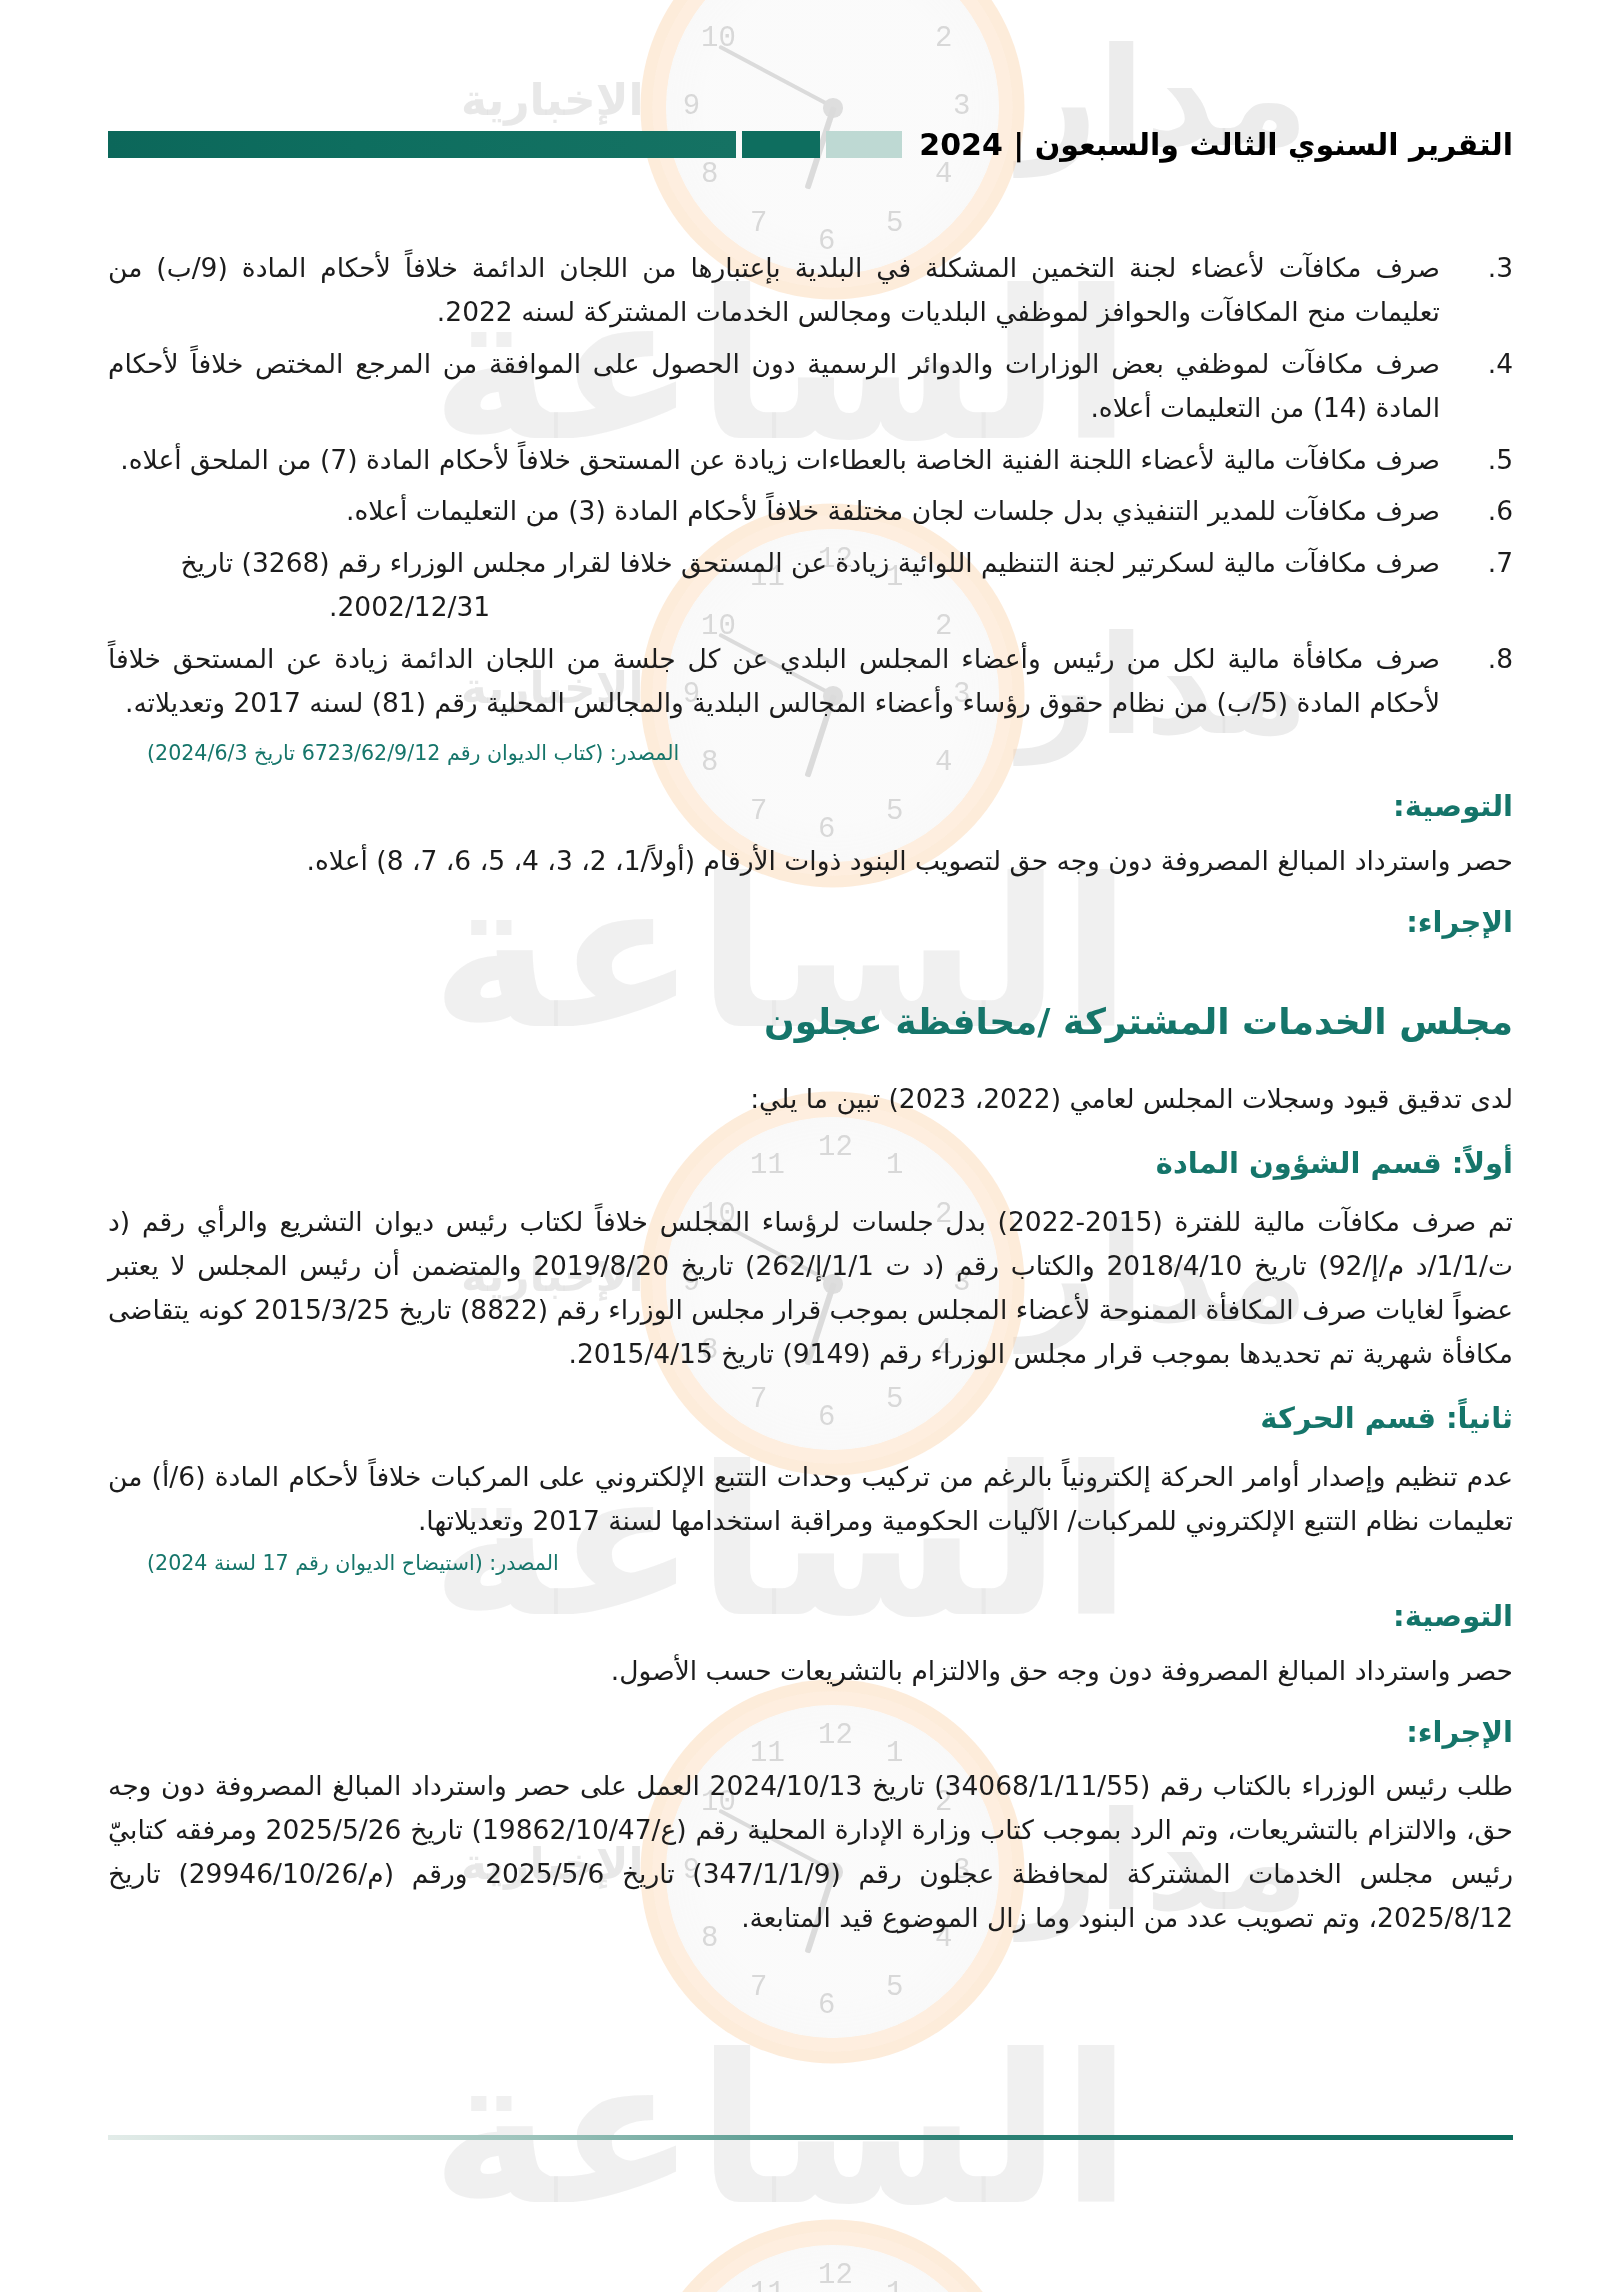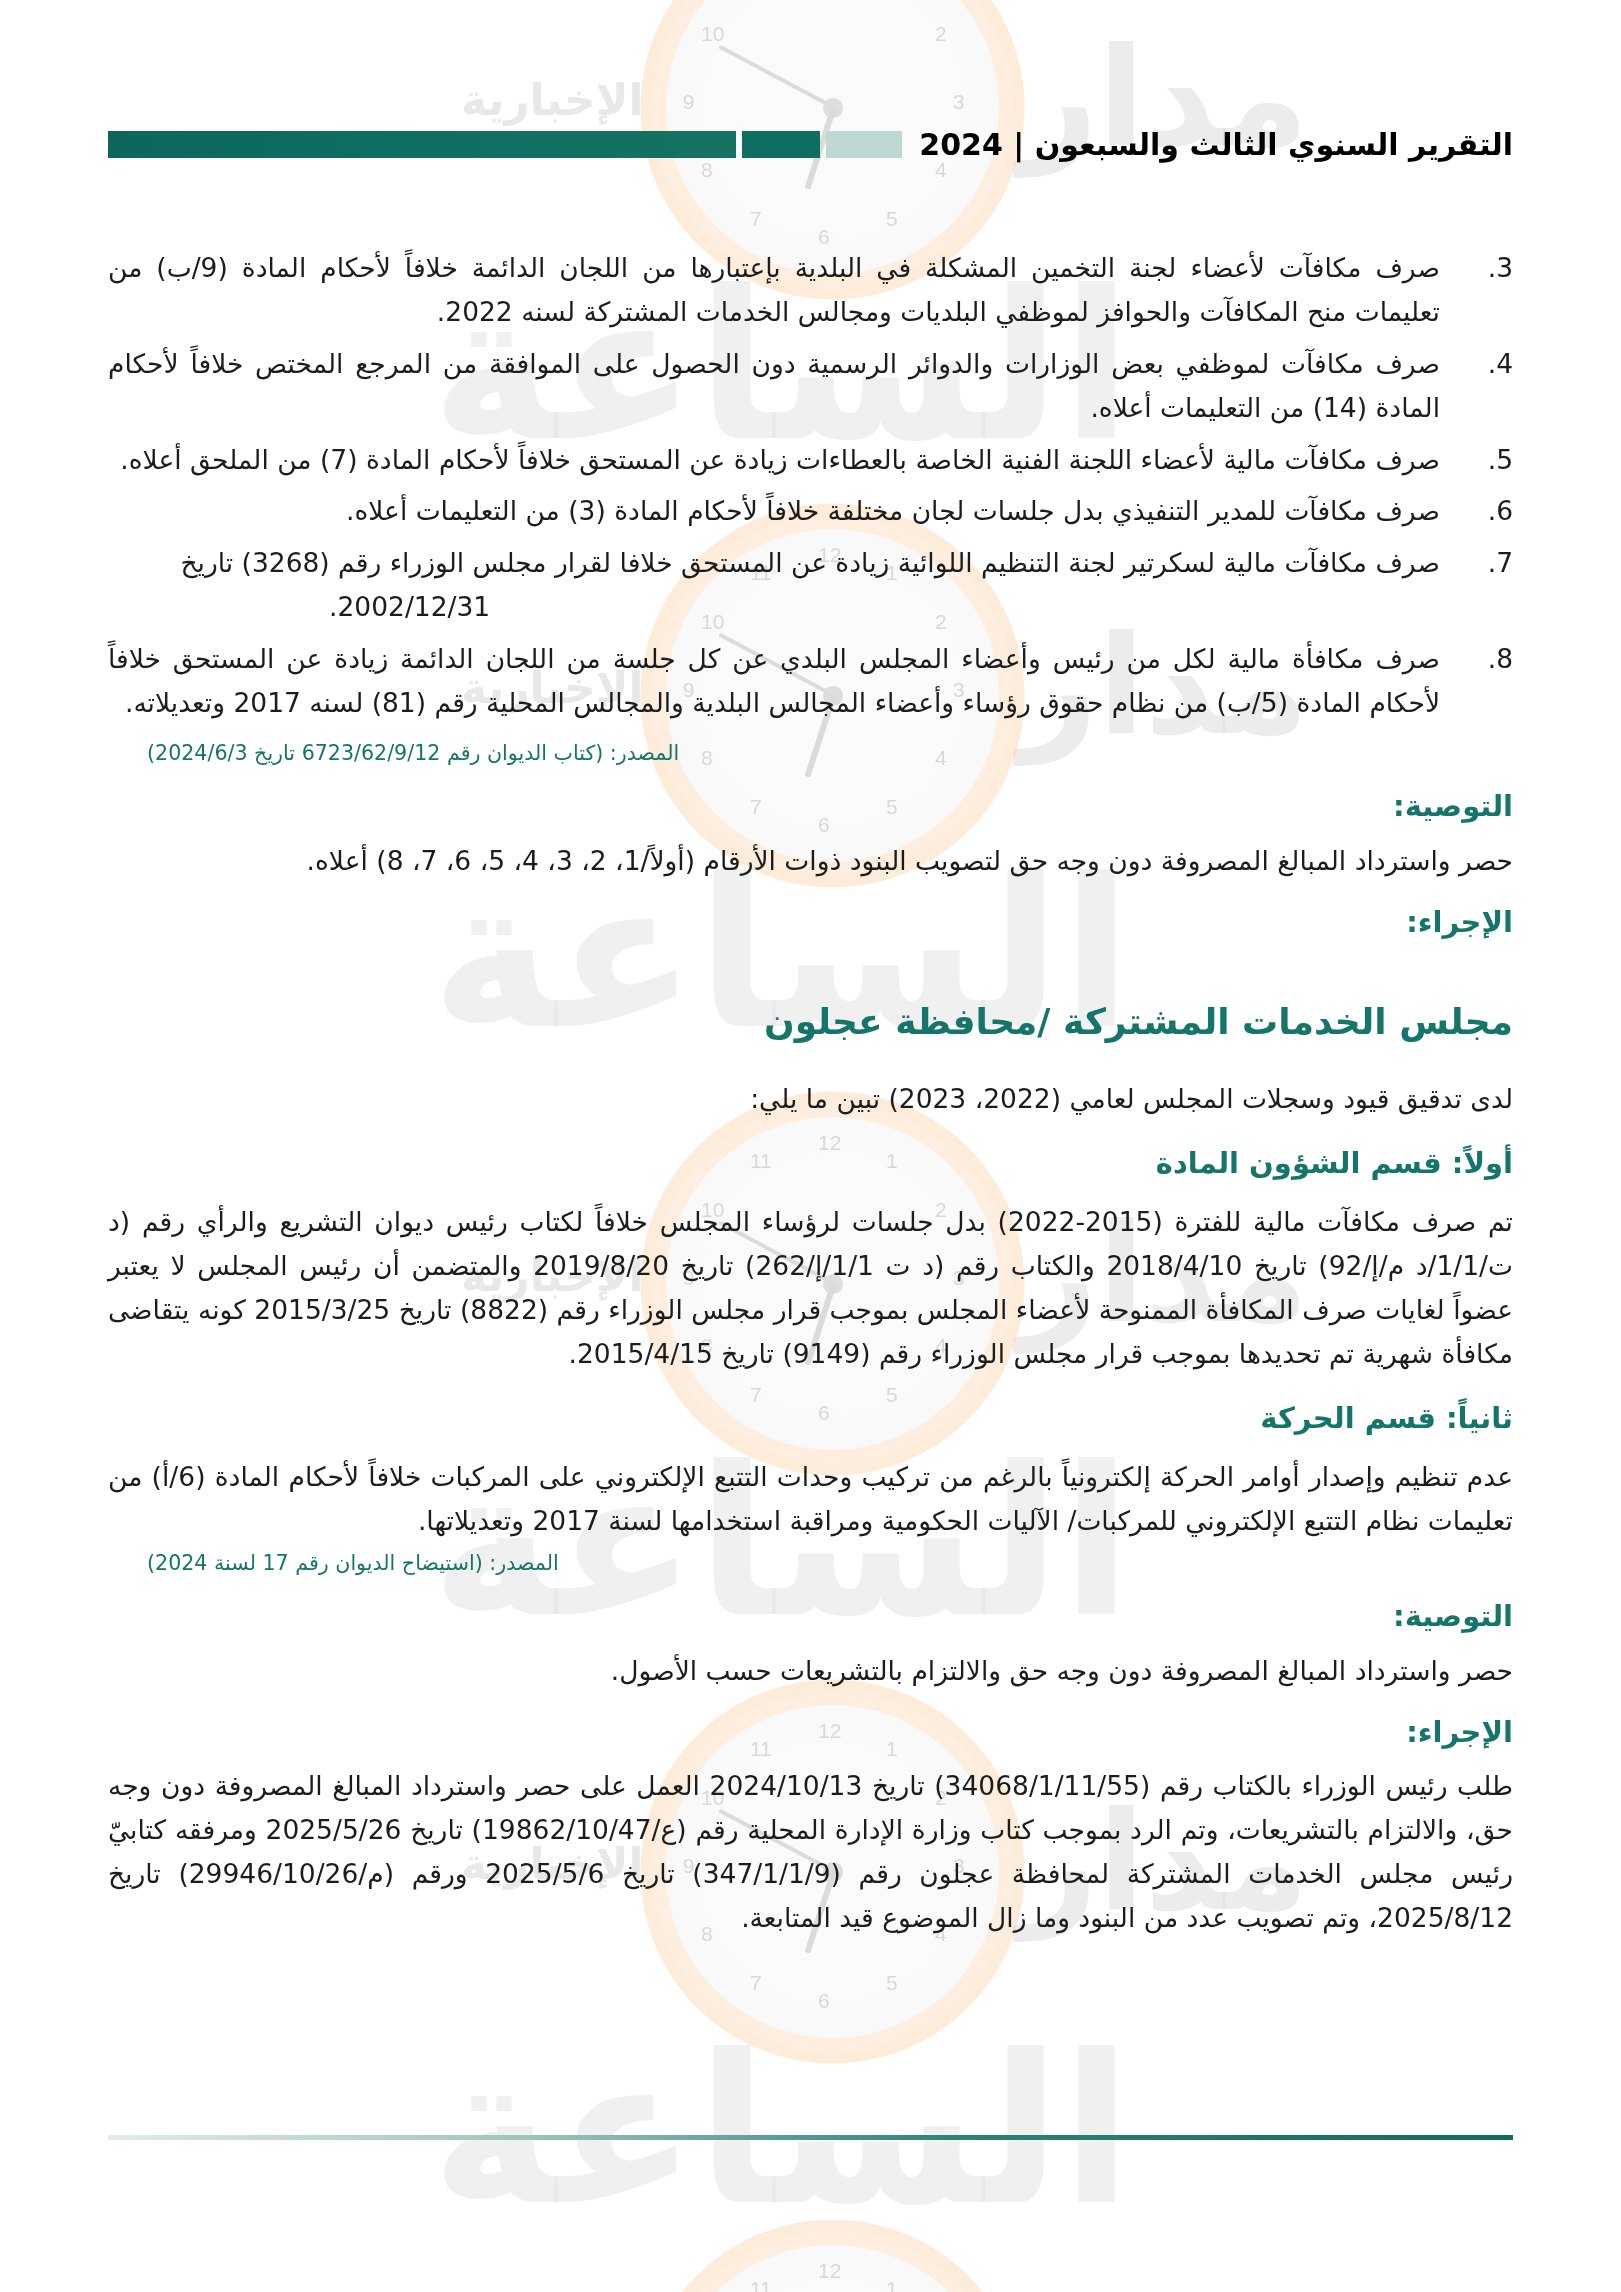--- a/index.html
+++ b/index.html
@@ -22,21 +22,21 @@
     background:radial-gradient(circle, rgba(246,246,246,.95) 55%, rgba(233,233,233,.75) 100%);
     box-shadow:0 0 0 13.7px rgba(253,226,199,.95), 0 0 0 25.5px rgba(246,178,107,.45);
   }
   .wm-clock::before,.wm-clock::after{
     content:"";position:absolute;left:165px;bottom:167px;transform-origin:50% 100%;
     background:#bfbfbf;border-radius:2px;
   }
   .wm-clock::before{width:3.9px;height:129px;transform:rotate(-62deg);}
   .wm-clock::after{width:5.9px;height:86px;transform:rotate(198deg);}
   .wm-hub{position:absolute;left:157px;top:157px;width:19.6px;height:19.6px;border-radius:50%;background:#c4c4c4;}
-  .wm-num{position:absolute;font-size:21px;color:#b9b9b9;font-family:Liberation Sans, sans-serif;}
+  .wm-num{position:absolute;font-size:29px;color:#b9b9b9;font-family:Liberation Mono, monospace;}
   .wm-word-madar{
     position:absolute;left:627px;top:88px;
     font-size:137px;font-weight:bold;color:rgba(196,196,196,.60);line-height:1;
   }
   .wm-word-tagline{
     position:absolute;left:69px;top:137px;
     font-size:44px;font-weight:bold;color:rgba(199,199,199,.75);line-height:1;
   }
   .wm-word-saah{
     position:absolute;left:39px;top:323px;

